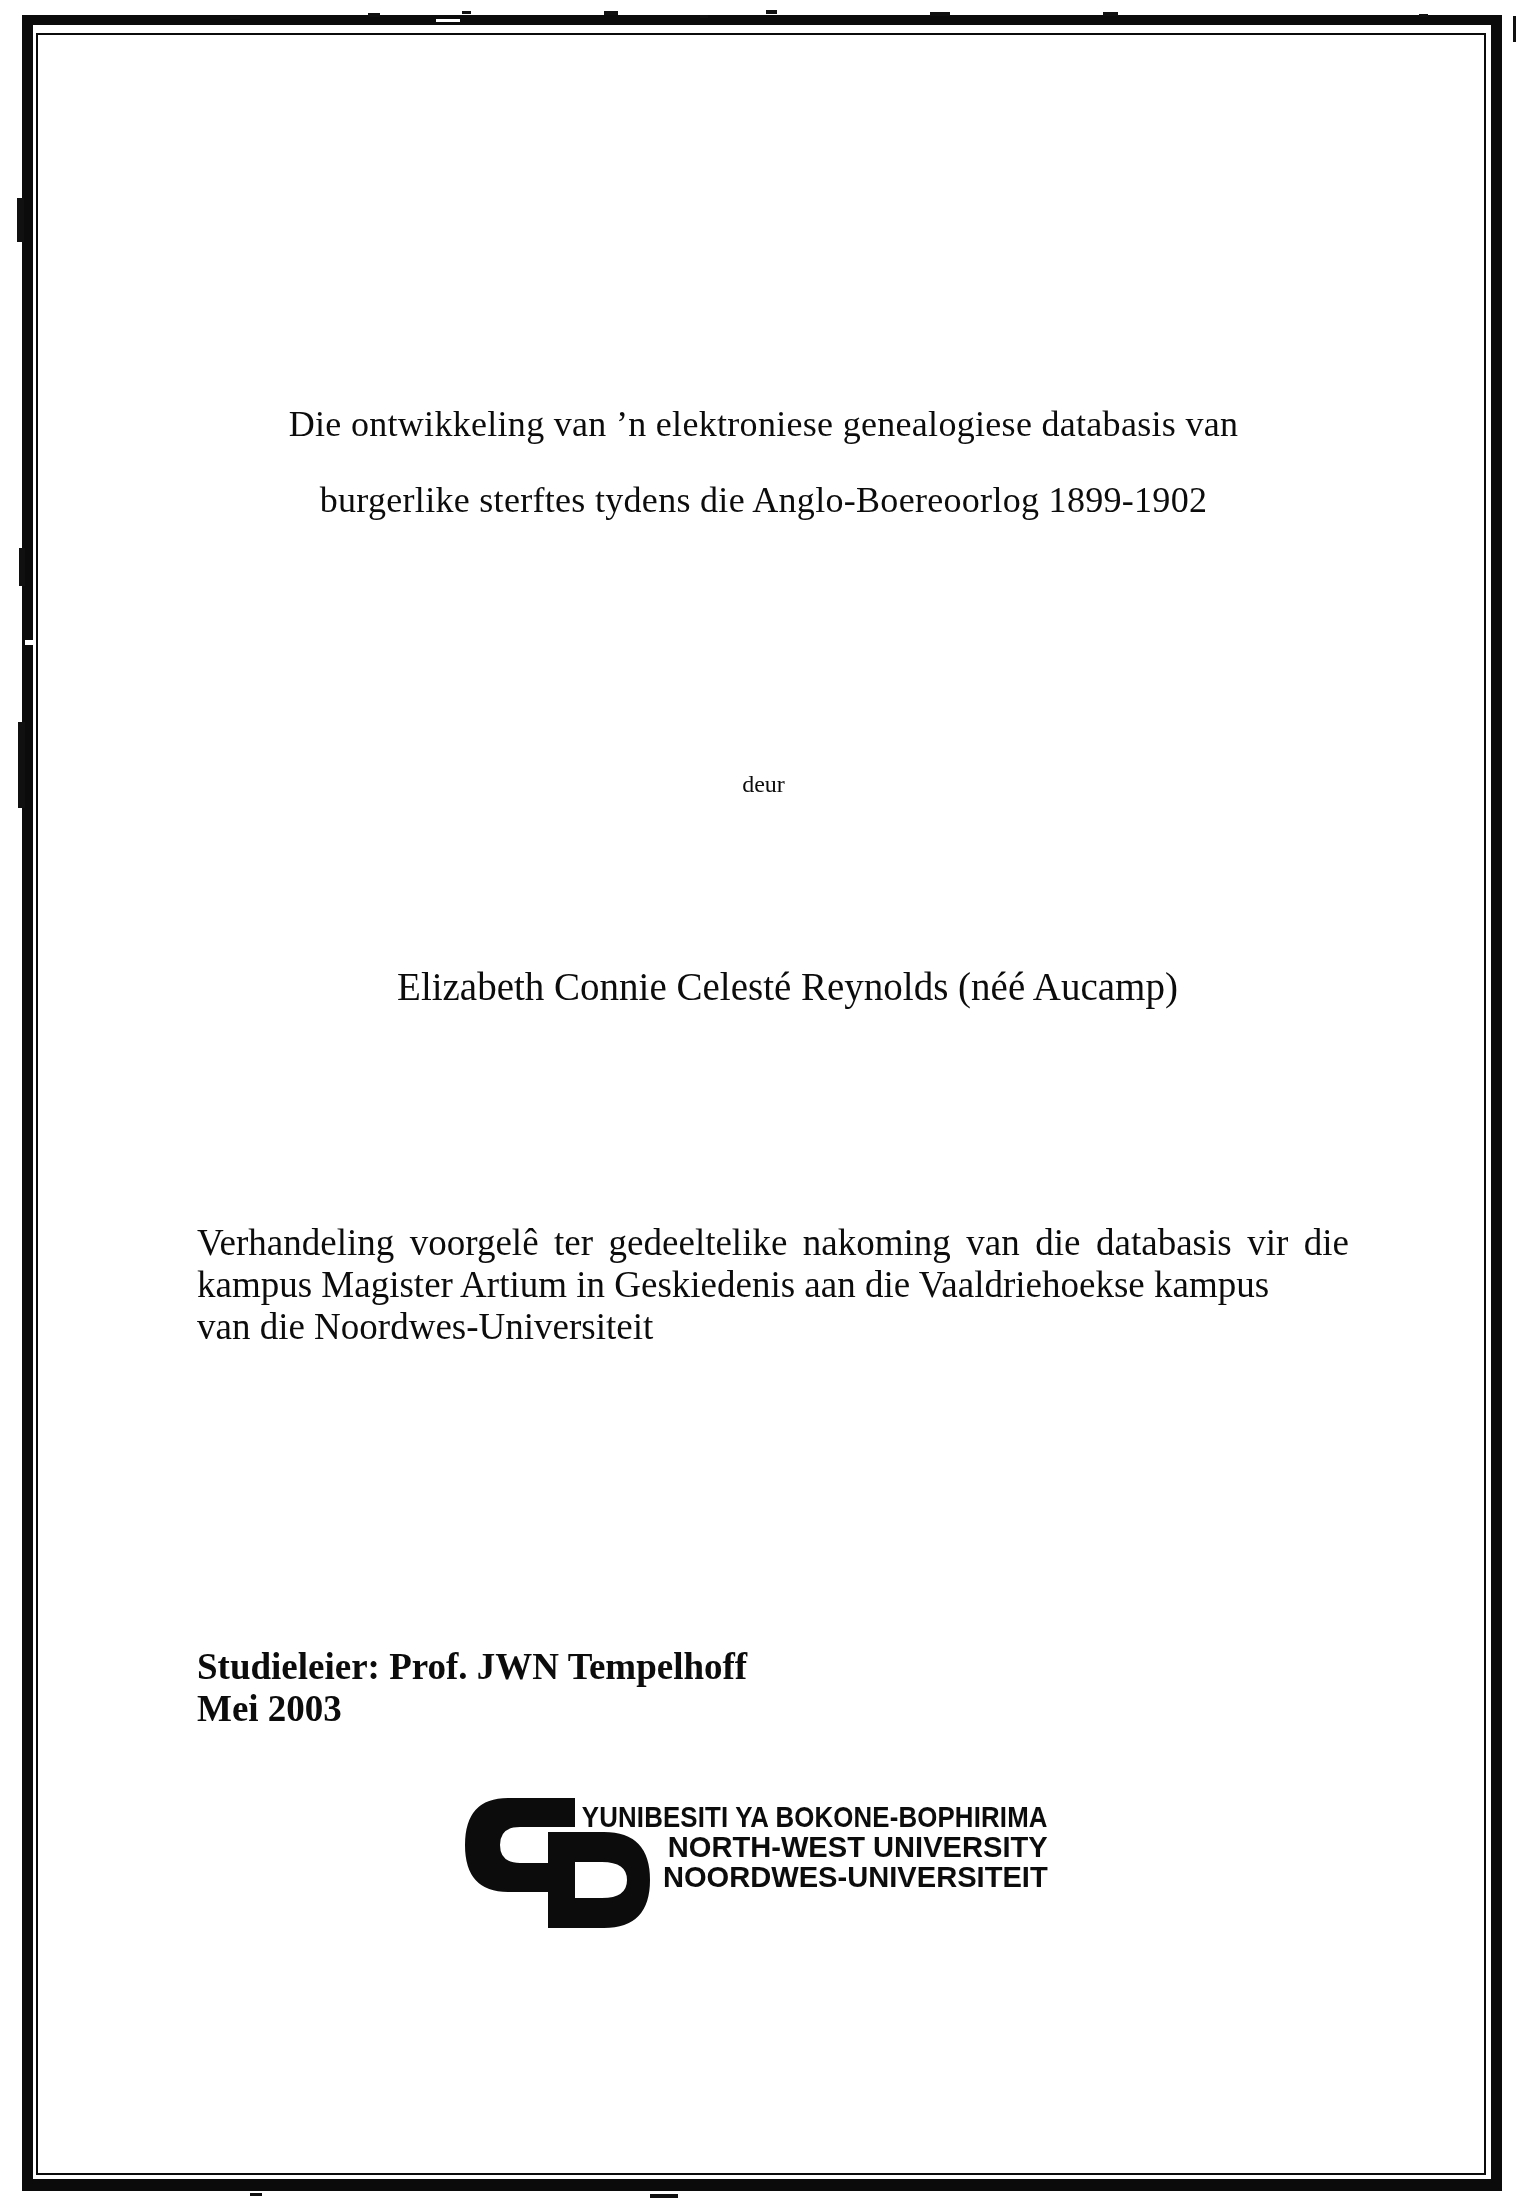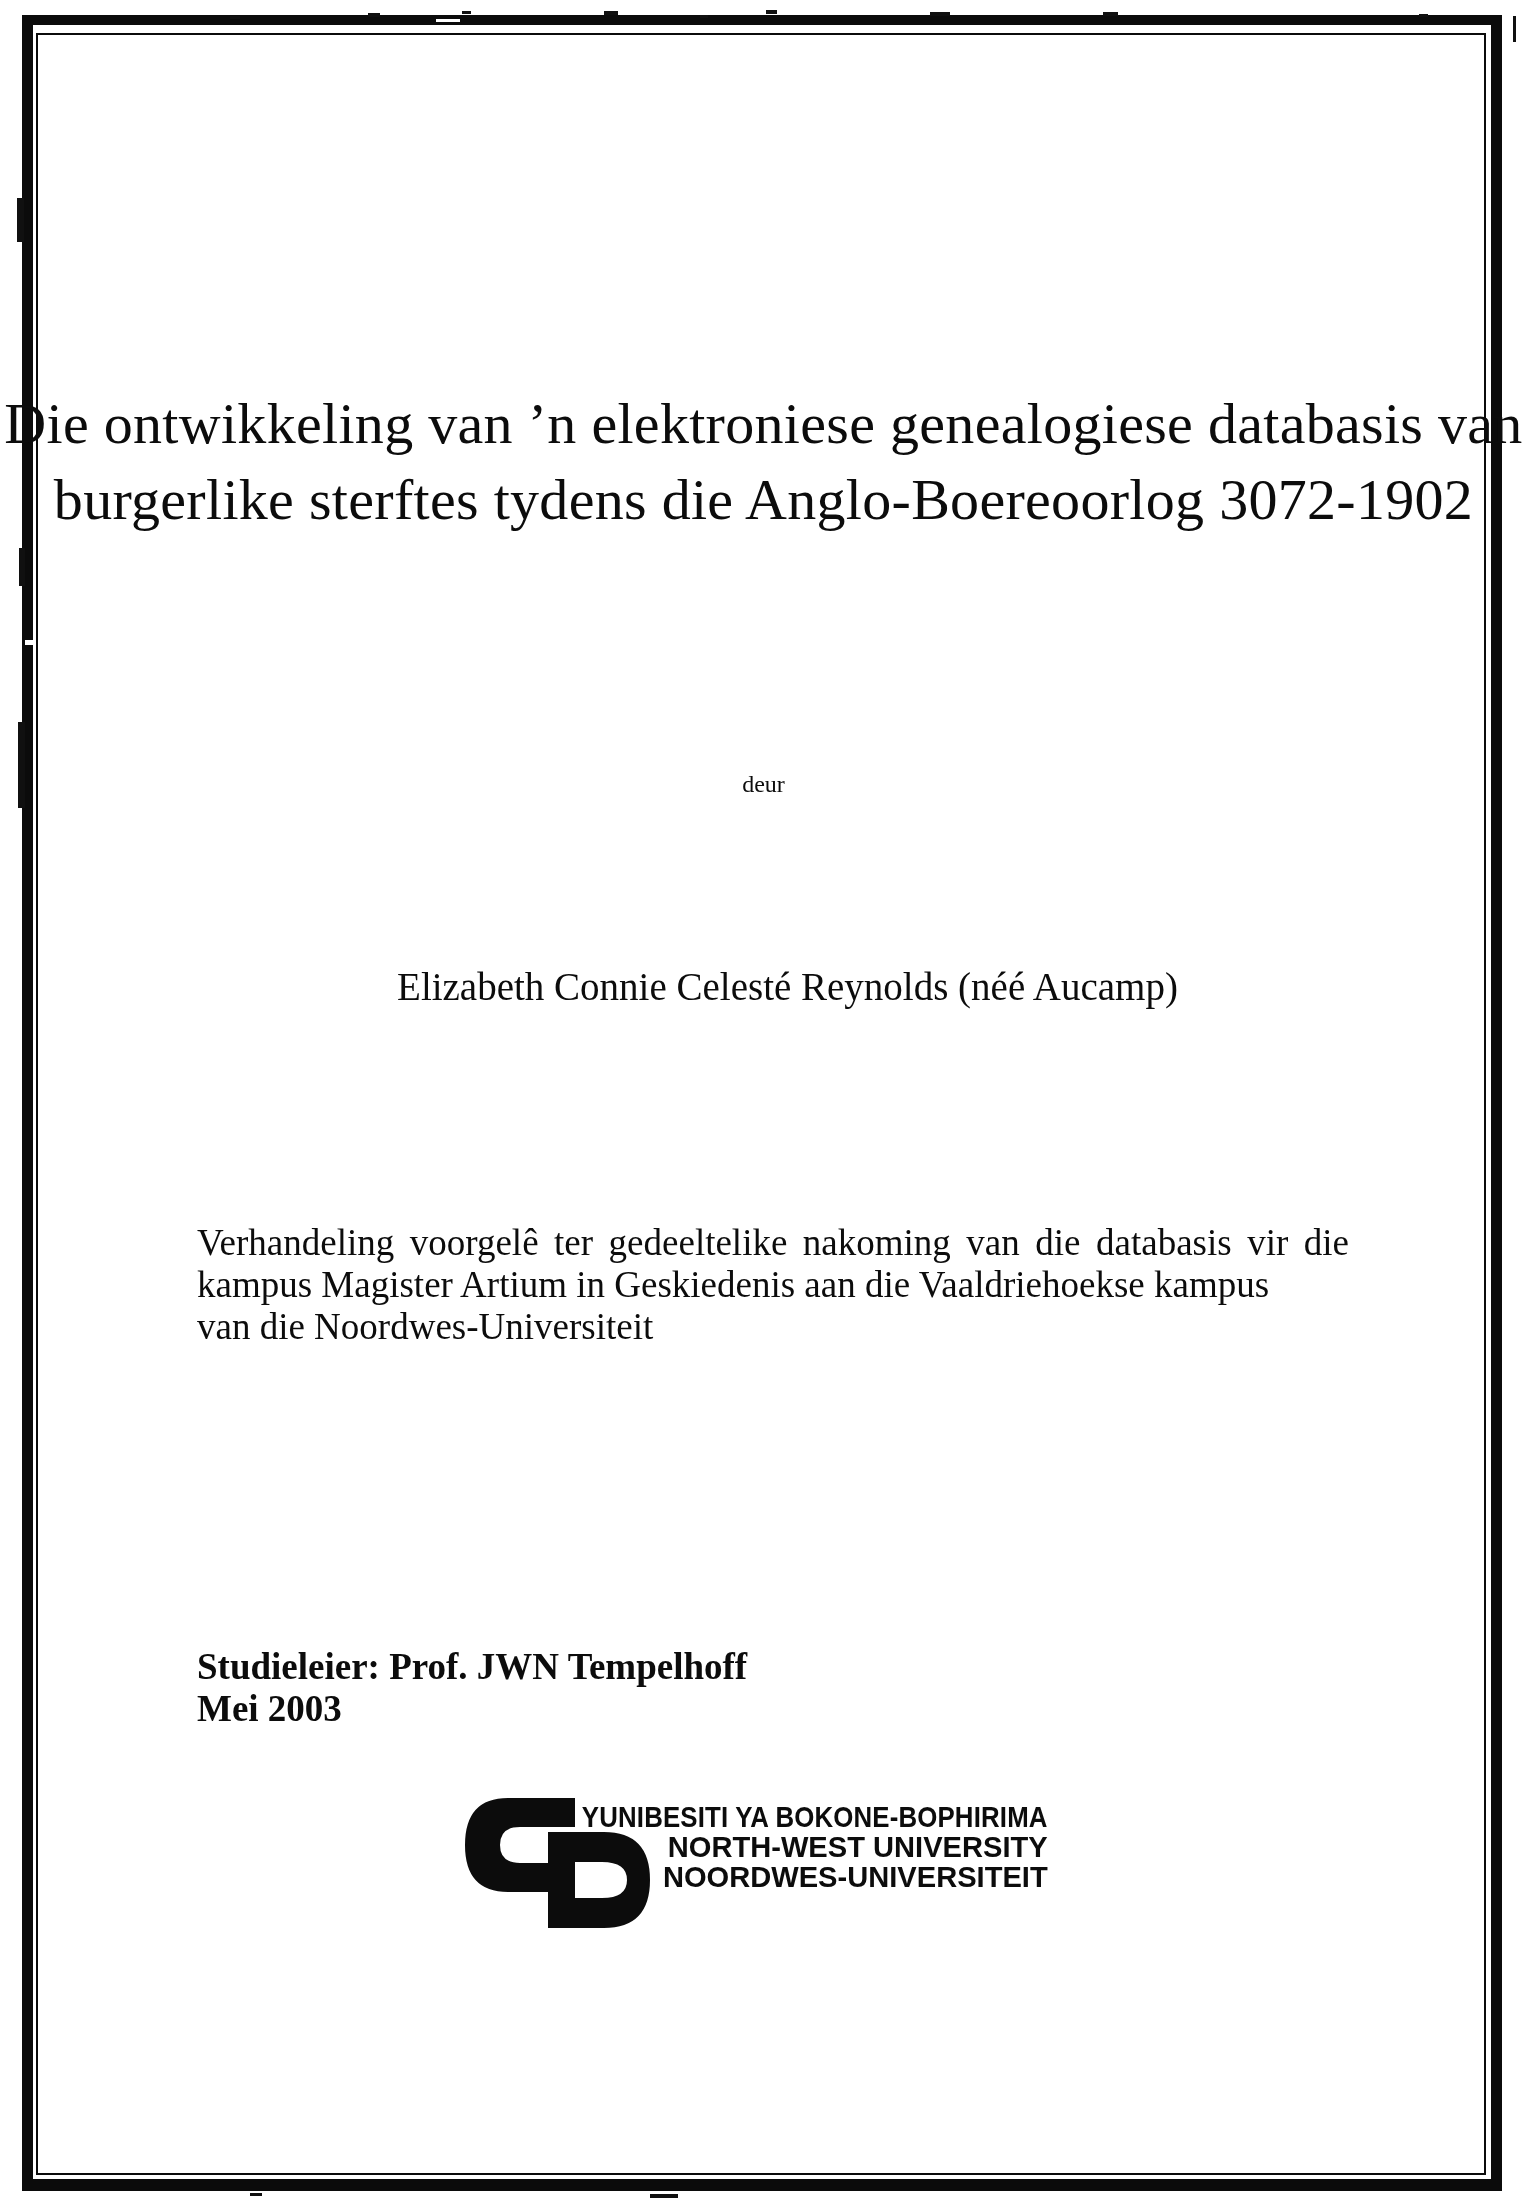--- a/index.html
+++ b/index.html
@@ -13,21 +13,21 @@
     position:absolute; left:22px; top:15px; width:1480px; height:2176px;
     box-sizing:border-box; border:solid #0b0b0b; border-width:10px 11px 12px 11px;
   }
   .border-inner {
     position:absolute; left:36px; top:33px; width:1450px; height:2142px;
     box-sizing:border-box; border:2px solid #0b0b0b;
   }
   
   .title {
     position:absolute; left:0; top:386px; width:100%;
-    font-size:58px; line-height:76px; text-align:center; letter-spacing:0.3px;
+    font-size:36px; line-height:76px; text-align:center; letter-spacing:0.3px;
   }
   .byline {
     position:absolute; left:0; top:764px; width:100%;
     font-size:24px; line-height:40px; text-align:center;
   }
   .author {
     position:absolute; left:24px; top:964px; width:100%;
     font-size:39px; line-height:45px; text-align:center;
   }
   .declaration {
@@ -58,21 +58,21 @@
 </head>
 <body>
 
 <div class="page">
 
   <div class="border-outer"></div>
   <div class="border-inner"></div>
 
   <div class="title">
     <div>Die ontwikkeling van ’n elektroniese genealogiese databasis van</div>
-    <div>burgerlike sterftes tydens die Anglo-Boereoorlog 3072-1902</div>
+    <div>burgerlike sterftes tydens die Anglo-Boereoorlog 1899-1902</div>
   </div>
 
   <div class="byline">deur</div>
 
   <div class="author">Elizabeth Connie Celesté Reynolds (néé Aucamp)</div>
 
   <div class="declaration">
     <div class="just">Verhandeling voorgelê ter gedeeltelike nakoming van die databasis vir die</div>
     <div><span>kampus </span><span class="it">Magister Artium</span><span> in Geskiedenis aan die Vaaldriehoekse kampus</span></div>
     <div>van die Noordwes-Universiteit</div>

